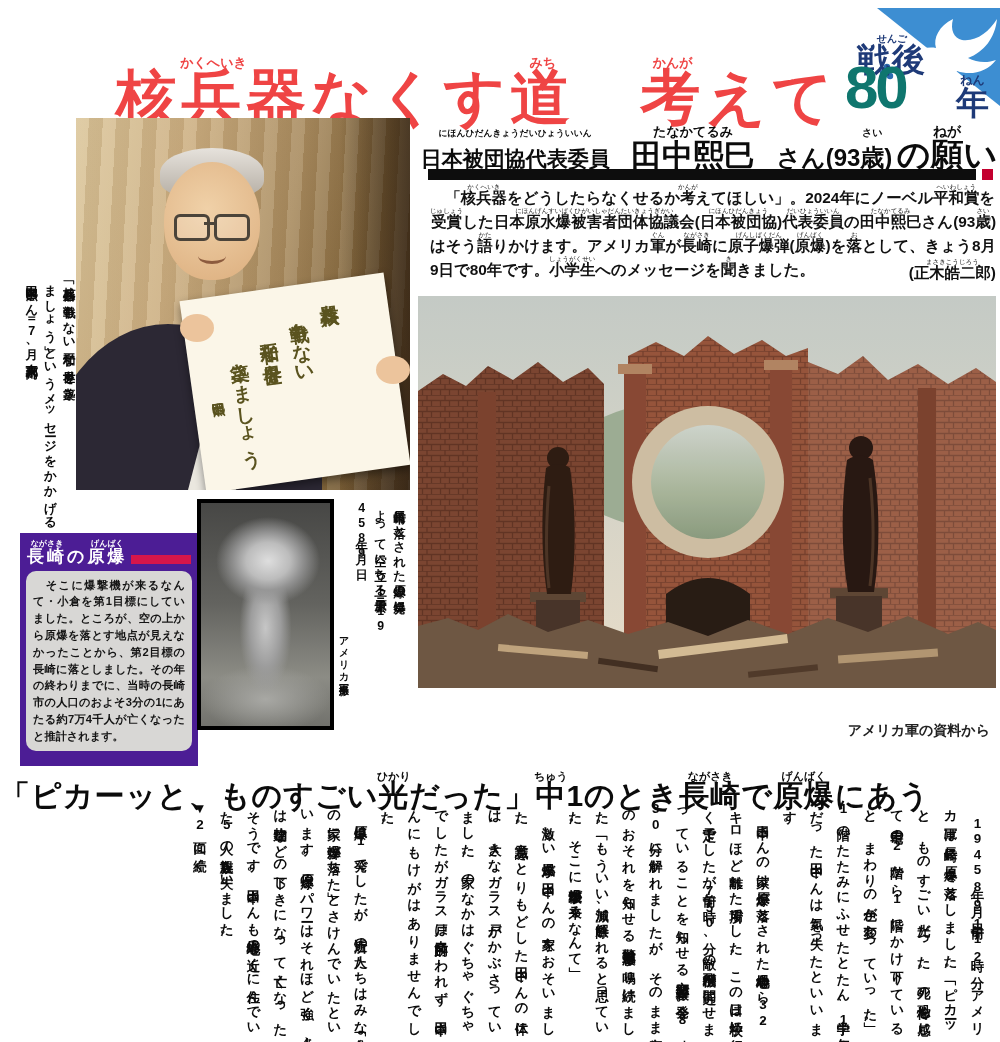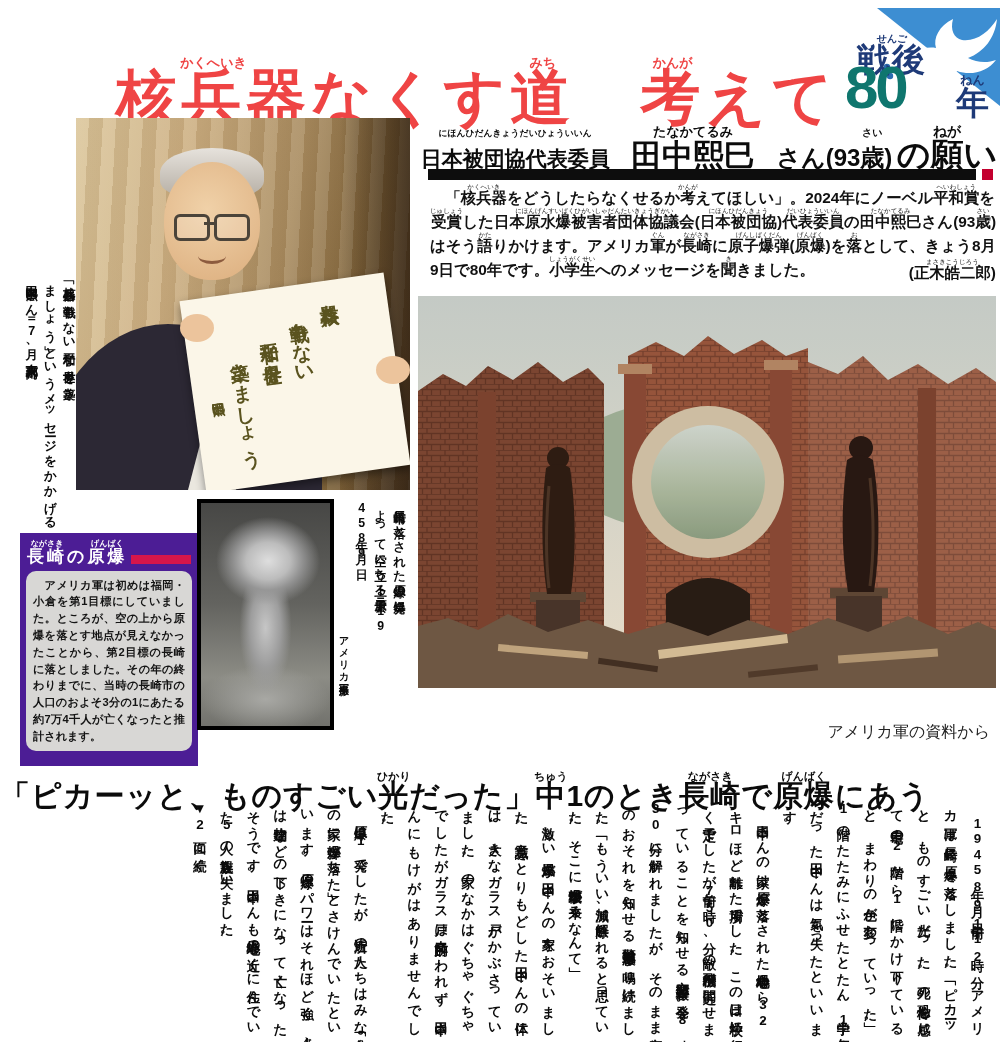--- a/index.html
+++ b/index.html
@@ -92,21 +92,21 @@
         linear-gradient(#474745 0%, #63635f 45%, #8c8c85 78%, #72726d 100%);}
   #cloud-caption{position:absolute;left:336px;top:501px;height:228px;font-size:12.3px;font-weight:700;
       line-height:1.55;letter-spacing:.5px;color:#0b0b0b;}
   .credit-v{font-size:10px;font-weight:600;padding-top:128px;}
 
   
   #main-photo{position:absolute;left:418px;top:296px;width:578px;height:392px;overflow:hidden;}
   #main-caption{position:absolute;left:418px;top:699px;width:578px;text-align:center;
       font-size:13.5px;font-weight:700;line-height:1.6;color:#0b0b0b;}
   #main-credit{position:absolute;left:418px;top:722px;width:572px;text-align:right;
-      font-size:16px;font-weight:400;color:#222;}
+      font-size:14px;font-weight:700;color:#222;}
 
   
   #mid-headline{position:absolute;left:0;top:746px;width:793px;text-align:center;font-size:30px;
       font-weight:800;letter-spacing:1px;color:#0b0b0b;white-space:nowrap;}
   #mid-headline rt{font-size:11px;}
 
   
   #article{position:absolute;left:12px;top:801px;width:978px;height:228px;font-size:13.4px;
       line-height:2.0;font-weight:600;letter-spacing:.5px;color:#0b0b0b;text-align:justify;}
   #article p{margin:0;padding:0;}
@@ -174,21 +174,21 @@
     <div>「核兵器も戦争もない平和な世界を築き</div>
     <div>ましょう」というメッセージをかかげる</div>
     <div>田中熙巳さん＝7月、東京都内</div>
   </div>
 
   <div id="nagasaki-box">
     <div class="box-titlebar">
       <span class="box-title"><ruby>長崎<rt>ながさき</rt></ruby>の<ruby>原爆<rt>げんばく</rt></ruby></span>
       <span class="box-bar"></span>
     </div>
-    <div class="box-body">　アメリカ軍は初めは福岡・小倉を第1目標にしていました。ところが、空の上から原爆を落とす地点が見えなかったことから、第2目標の長崎に落としました。その年の終わりまでに、当時の長崎市の人口のおよそ3分の1にあたる約7万4千人が亡くなったと推計されます。</div>
+    <div class="box-body">　そこに爆撃機が来るなんて・小倉を第1目標にしていました。ところが、空の上から原爆を落とす地点が見えなかったことから、第2目標の長崎に落としました。その年の終わりまでに、当時の長崎市の人口のおよそ3分の1にあたる約7万4千人が亡くなったと推計されます。</div>
   </div>
 
   <div id="cloud-photo"></div>
   <div id="cloud-caption" class="vtext">
     <div>長崎市に落とされた原爆の爆発に</div>
     <div>よって空に立ち上る原子雲＝19</div>
     <div>45年8月9日</div>
     <div class="credit-v">アメリカ軍撮影</div>
   </div>
 

